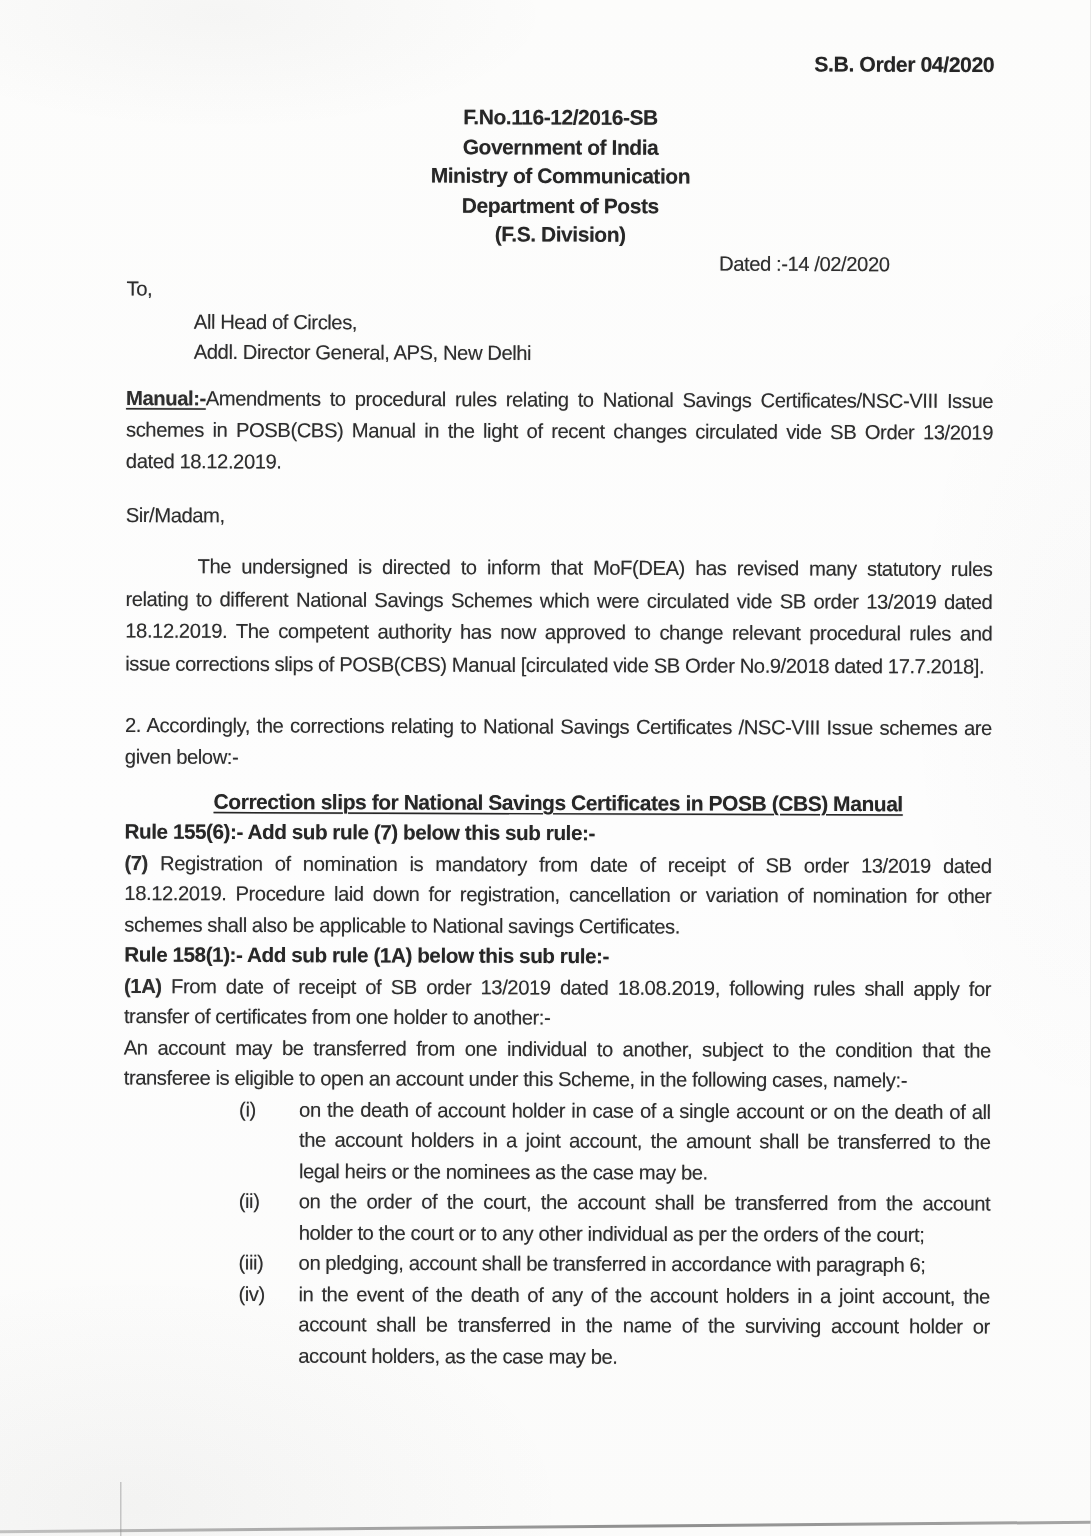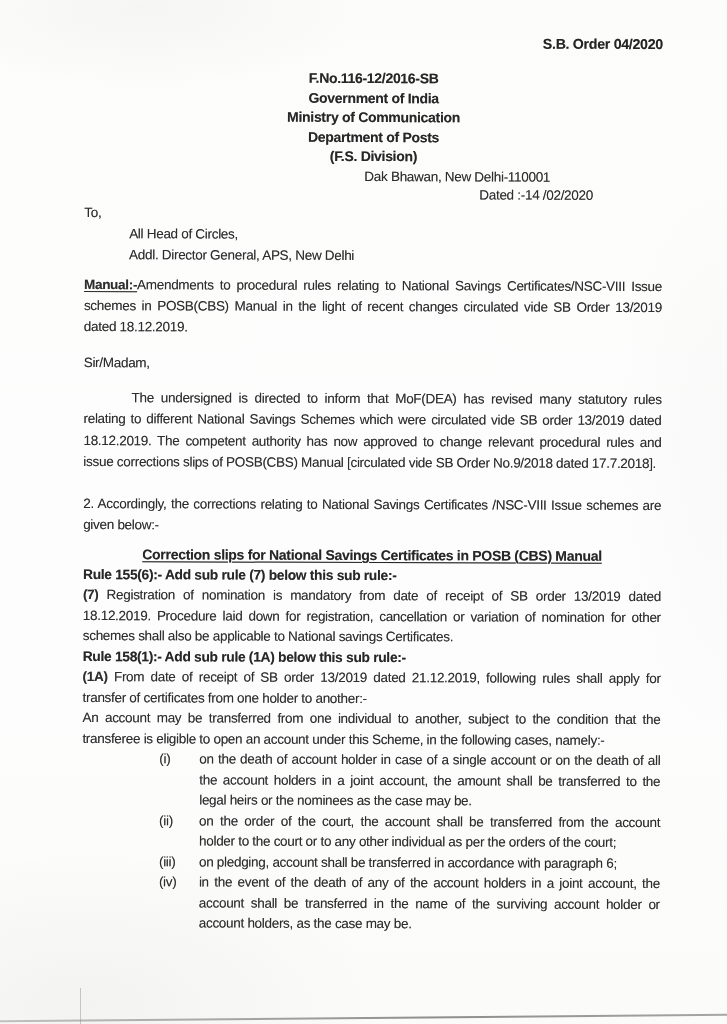--- a/index.html
+++ b/index.html
@@ -109,42 +109,41 @@
     <div class="order-no">S.B. Order 04/2020</div>
 
     <div class="letterhead">
       <div>F.No.116-12/2016-SB</div>
       <div>Government of India</div>
       <div>Ministry of Communication</div>
       <div>Department of Posts</div>
       <div>(F.S. Division)</div>
     </div>
 
-    <div class="dak">Dak Bhawan, New Delhi-110001</div>
     <div class="dated">Dated :-14 /02/2020</div>
 
     <div class="to">To,</div>
     <div class="addr addr-first">All Head of Circles,</div>
     <div class="addr">Addl. Director General, APS, New Delhi</div>
 
     <p class="subject"><span class="bold u">Manual:-</span><span>Amendments to procedural rules relating to National Savings Certificates/NSC-VIII Issue schemes in POSB(CBS) Manual in the light of recent changes circulated vide SB Order 13/2019 dated 18.12.2019.</span></p>
 
     <div class="salutation">Sir/Madam,</div>
 
     <p class="para para-indent">The undersigned is directed to inform that MoF(DEA) has revised many statutory rules relating to different National Savings Schemes which were circulated vide SB order 13/2019 dated 18.12.2019. The competent authority has now approved to change relevant procedural rules and issue corrections slips of POSB(CBS) Manual [circulated vide SB Order No.9/2018 dated 17.7.2018].</p>
 
     <p class="para para-2">2. Accordingly, the corrections relating to National Savings Certificates /NSC-VIII Issue schemes are given below:-</p>
 
     <div class="heading u">Correction slips for National Savings Certificates  in POSB (CBS) Manual</div>
 
     <div class="rule-head">Rule 155(6):- Add sub rule (7) below this sub rule:-</div>
     <p class="para"><span class="bold">(7)</span> <span>Registration of nomination is mandatory from date of receipt of SB order 13/2019 dated 18.12.2019. Procedure laid down for registration, cancellation or variation of nomination for other schemes shall also be applicable to National savings Certificates.</span></p>
 
     <div class="rule-head">Rule 158(1):- Add sub rule (1A) below this sub rule:-</div>
-    <p class="para"><span class="bold">(1A)</span> <span>From date of receipt of SB order 13/2019 dated 21.12.2019, following rules shall apply for transfer of certificates from one holder to another:-</span></p>
+    <p class="para"><span class="bold">(1A)</span> <span>From date of receipt of SB order 13/2019 dated 18.08.2019, following rules shall apply for transfer of certificates from one holder to another:-</span></p>
     <p class="para">An account may be transferred from one individual  to another, subject to the condition that the transferee is eligible to open an account under this Scheme, in the following cases, namely:-</p>
 
     <div class="list">
       <div class="li">
         <span class="li-marker">(i)</span>
           <span class="li-text">on the death of account holder in case of a single account or on the death of all the account holders in a joint account, the amount shall be transferred to the legal heirs or the nominees as the case may be.</span>
       </div>
       <div class="li">
         <span class="li-marker">(ii)</span>
           <span class="li-text">on the order of the court, the account shall be transferred from the account holder to the court or to any other individual as per the orders of the court;</span>

